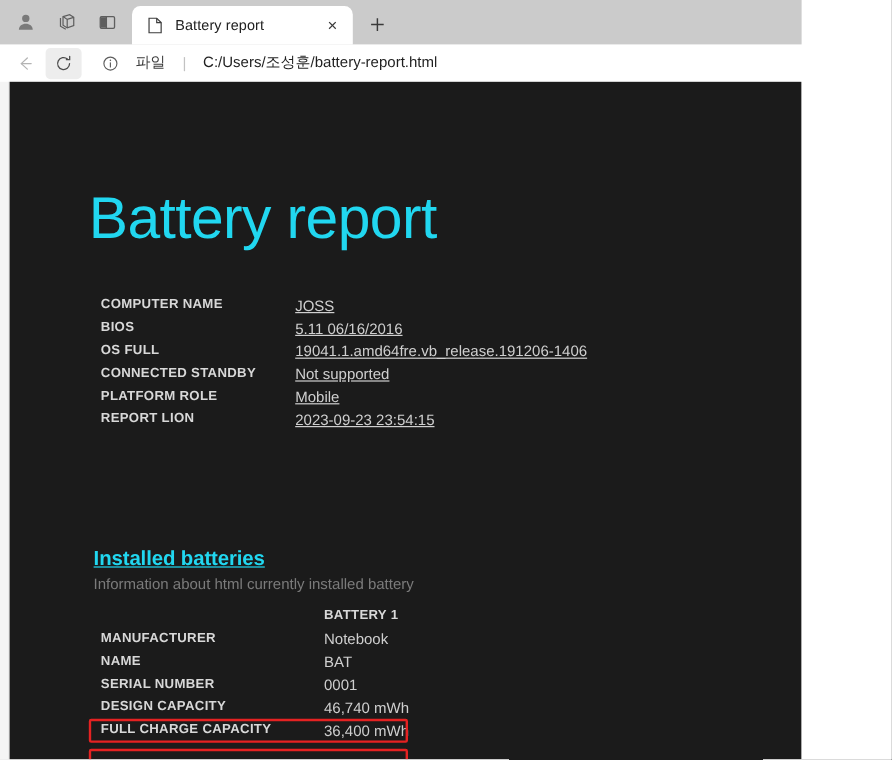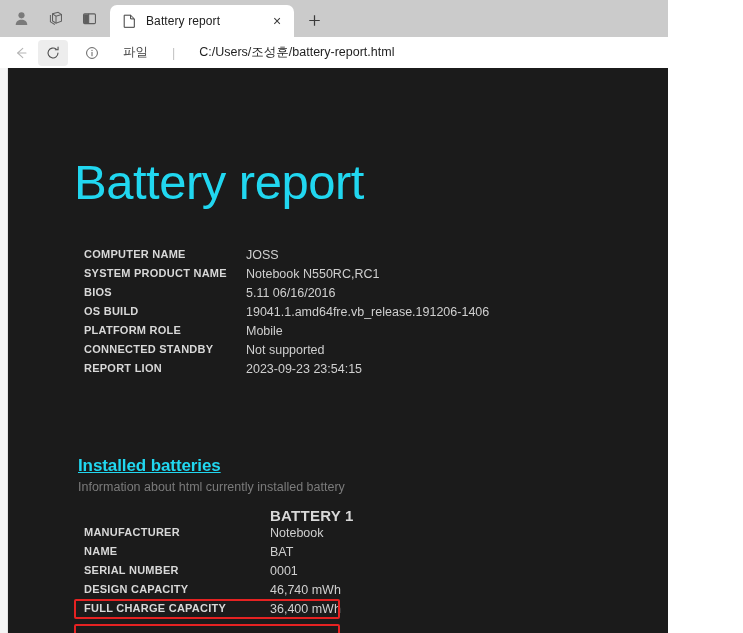--- a/index.html
+++ b/index.html
@@ -84,21 +84,21 @@
   .nav-btn.disabled { color:#b4b4b4; }
 
   .omnibox {
     flex: 1;
     height: 26px;
     background: #ffffff;
     border-radius: 13px;
     display: flex;
     align-items: center;
     padding: 0 10px;
-    gap: 24px;
+    gap: 14px;
     margin-left: 4px;
     overflow: hidden;
   }
   .omni-info { width:15px; height:15px; flex:0 0 15px; color:#5d5d5d; display:flex; align-items:center; justify-content:center; }
   .omni-scheme { font-size: 12.5px; color:#3c3c3c; white-space:nowrap; }
   .omni-sep { color:#c2c2c2; font-size:12.5px; }
   .omni-url { font-size: 12.5px; color:#1f1f1f; white-space:nowrap; overflow:hidden; text-overflow:ellipsis; }
 
   
   .viewport {
@@ -141,20 +141,21 @@
     letter-spacing: 0.25px;
     padding-right: 30px;
     white-space: nowrap;
     width: 162px;
   }
   .val {
     color: #cfcfcf;
     font-size: 12.5px;
     font-weight: 400;
     white-space: nowrap;
+    text-decoration: underline;
   }
 
   .section {
     position: absolute;
     left: 70px;
     top: 388px;
   }
   .section-title {
     color: #21d7f0;
     font-size: 17px;
@@ -172,21 +173,21 @@
     position: absolute;
     left: 76px;
     top: 439px;
     border-collapse: collapse;
   }
   .bat-table td { padding: 0; vertical-align: top; height: 19px; }
   .bat-table td.lbl { width: 186px; padding-right: 0; }
   .bat-head-lbl { height: 19px; }
   .colhead {
     color: #d8d8d8;
-    font-size: 15px;
+    font-size: 11px;
     font-weight: bold;
     letter-spacing: 0.25px;
     white-space: nowrap;
   }
   .bat-val {
     color: #cfcfcf;
     font-size: 12.5px;
     white-space: nowrap;
   }
 
@@ -284,38 +285,34 @@
 
       <h1 class="report-title">Battery report</h1>
 
       <table class="info-table">
         <tbody id="system-info-body">
             <tr>
               <td class="lbl">COMPUTER NAME</td>
               <td class="val">JOSS</td>
             </tr>
             <tr>
-              <td class="lbl">SYSTEM PRODUCT NAME</td>
-              <td class="val">Notebook N550RC,RC1</td>
-            </tr>
-            <tr>
               <td class="lbl">BIOS</td>
               <td class="val">5.11 06/16/2016</td>
             </tr>
             <tr>
-              <td class="lbl">OS BUILD</td>
+              <td class="lbl">OS FULL</td>
               <td class="val">19041.1.amd64fre.vb_release.191206-1406</td>
+            </tr>
+            <tr>
+              <td class="lbl">CONNECTED STANDBY</td>
+              <td class="val">Not supported</td>
             </tr>
             <tr>
               <td class="lbl">PLATFORM ROLE</td>
               <td class="val">Mobile</td>
-            </tr>
-            <tr>
-              <td class="lbl">CONNECTED STANDBY</td>
-              <td class="val">Not supported</td>
             </tr>
             <tr>
               <td class="lbl">REPORT LION</td>
               <td class="val">2023-09-23  23:54:15</td>
             </tr>
           </tbody>
       </table>
 
       <div class="section">
         <div class="section-title">Installed batteries</div>

